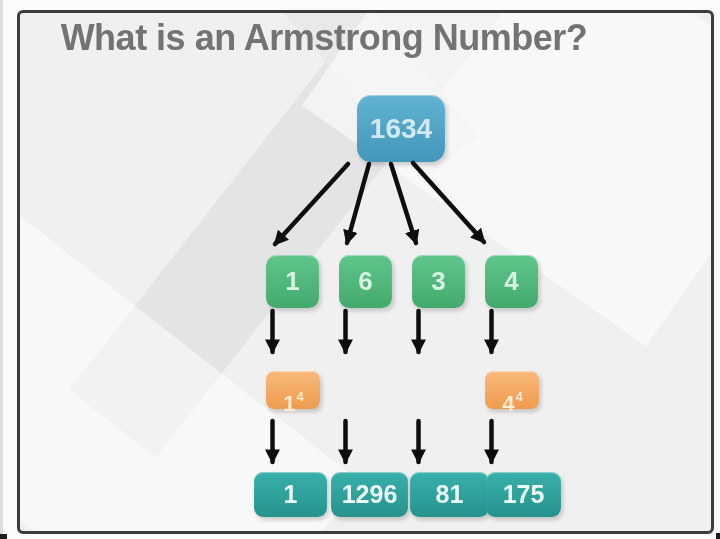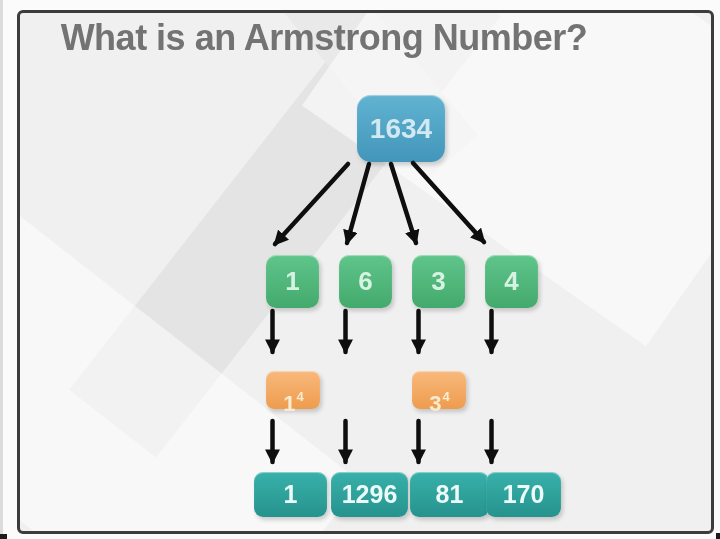--- a/index.html
+++ b/index.html
@@ -93,35 +93,35 @@
   <div class="box digit c2">
     <span>3</span>
   </div>
   <div class="box digit c3">
     <span>4</span>
   </div>
 
   <div class="box power c0">
     <span>1</span><sup>4</sup>
   </div>
-  <div class="box power c2">
-    <span>3</span><sup>4</sup>
+  <div class="box power c3">
+    <span>4</span><sup>4</sup>
   </div>
 
   <div class="box result r0">
     <span>1</span>
   </div>
   <div class="box result r1">
     <span>1296</span>
   </div>
   <div class="box result r2">
     <span>81</span>
   </div>
   <div class="box result r3">
-    <span>170</span>
+    <span>175</span>
   </div>
 
   <svg class="arrows" viewBox="0 0 720 539" xmlns="http://www.w3.org/2000/svg">
     <defs>
       <marker id="ah" viewBox="0 0 10 10" refX="8.5" refY="5" markerWidth="3.3" markerHeight="3.3" orient="auto">
         <path d="M0,0 L10,5 L0,10 Z" fill="#0e0e0e"></path>
       </marker>
     </defs>
     <line x1="348" y1="164" x2="275" y2="244" marker-end="url(#ah)"></line>
     <line x1="369" y1="164" x2="347" y2="243" marker-end="url(#ah)"></line>

